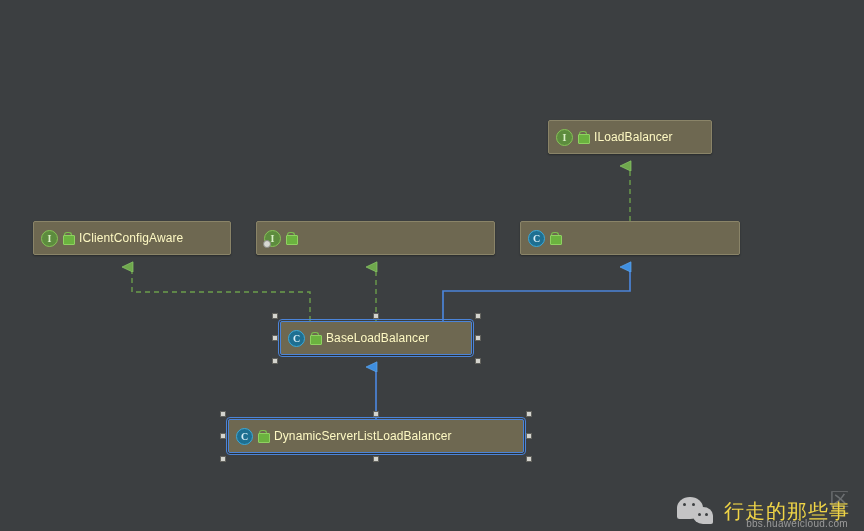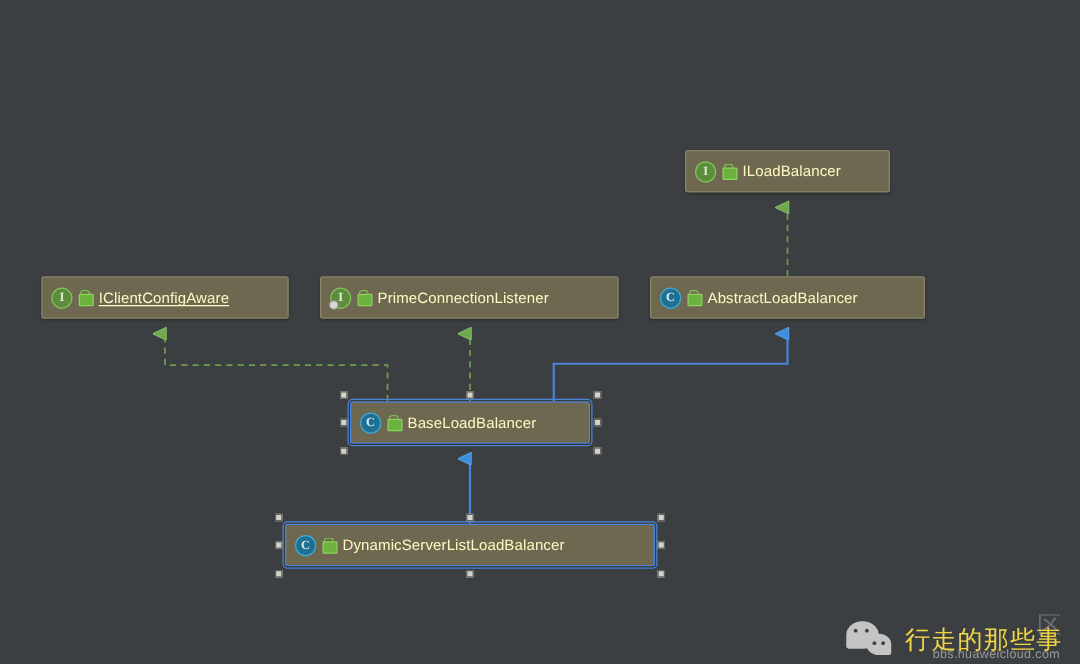--- a/index.html
+++ b/index.html
@@ -39,21 +39,21 @@
     outline-offset:1px;
   }
 
   .node-label {
     color:#fef9c3;
     font-size:12px;
     letter-spacing:0.1px;
     white-space:nowrap;
     margin-left:5px;
   }
-  .node-label.underlined { text-decoration:underline; text-underline-offset:2px; }
+  .node-label.underlined { text-underline-offset:2px; }
 
   
   .ico {
     display:inline-block;
     position:relative;
     flex:0 0 auto;
   }
   .ico-iface, .ico-class {
     width:17px; height:17px;
     border-radius:50%;
@@ -195,27 +195,25 @@
     <span class="ico ico-iface">I</span>
     <span class="ico ico-lock"></span>
     <span class="node-label underlined">IClientConfigAware</span>
   </div>
 
   <div class="node" style="left:256px; top:221px; width:239px;">
     <span class="ico ico-iface">I
       <span class="ico-sub"></span>
     </span>
     <span class="ico ico-lock"></span>
-    <span class="node-label">PrimeConnectionListener</span>
   </div>
 
   <div class="node" style="left:520px; top:221px; width:220px;">
     <span class="ico ico-class">C</span>
     <span class="ico ico-lock"></span>
-    <span class="node-label">AbstractLoadBalancer</span>
   </div>
 
   <div class="node selected" style="left:280px; top:321px; width:192px;">
     <span class="ico ico-class">C</span>
     <span class="ico ico-lock"></span>
     <span class="node-label">BaseLoadBalancer</span>
   </div>
   <div class="handle" style="left:272px; top:313px;"></div>
   <div class="handle" style="left:373px; top:313px;"></div>
   <div class="handle" style="left:475px; top:313px;"></div>

